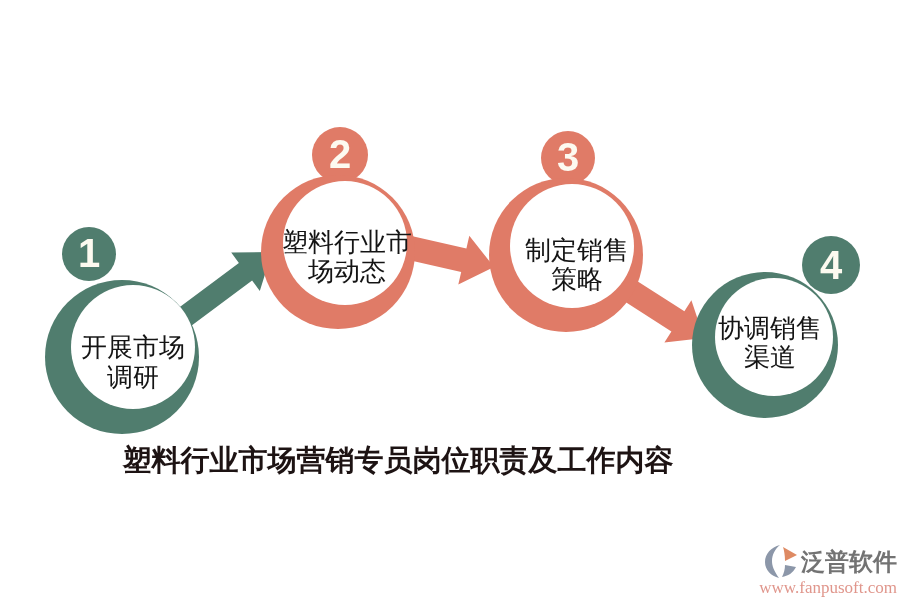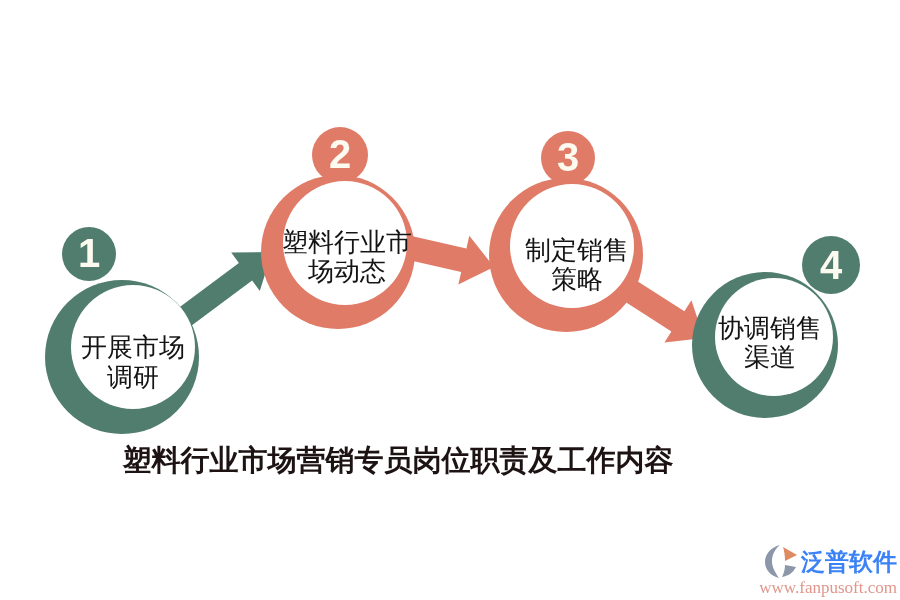--- a/index.html
+++ b/index.html
@@ -51,21 +51,21 @@
   }
   .wm-row {
     display: flex;
     align-items: center;
     justify-content: flex-end;
     gap: 2px;
   }
   .wm-brand {
     font-size: 24px;
     font-weight: 700;
-    color: #3b82f6;
+    color: #737373;
     white-space: nowrap;
   }
   .wm-url {
     font-family: "Liberation Serif", serif;
     font-size: 17px;
     color: #e0968c;
     margin-top: 0px;
     white-space: nowrap;
   }
 </style>

